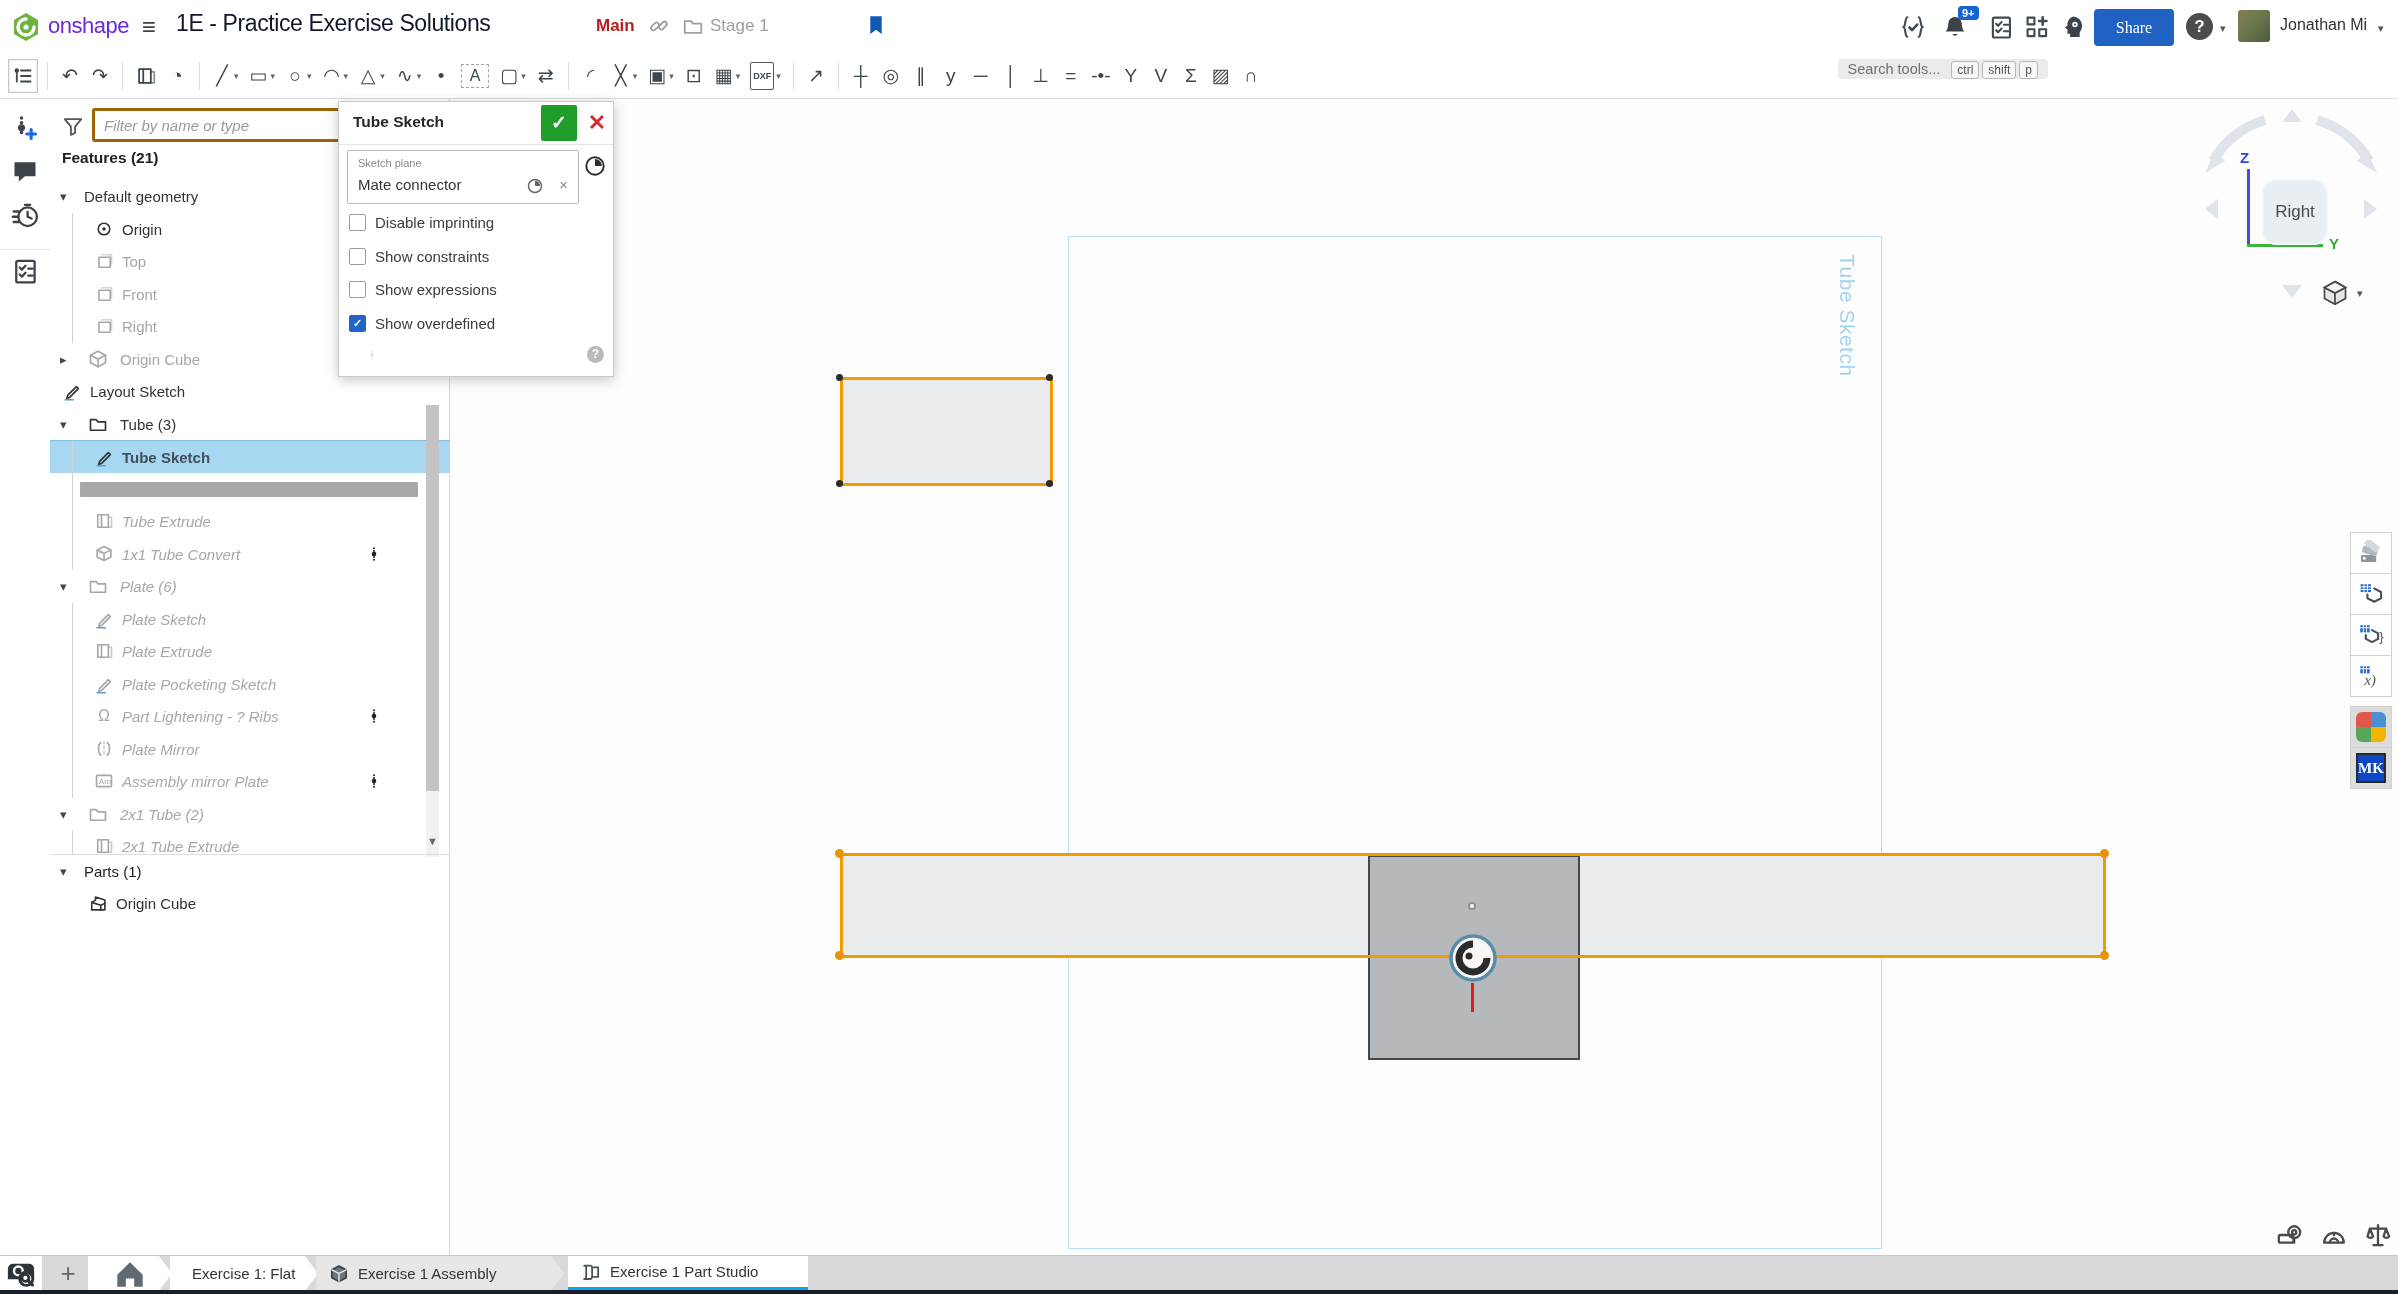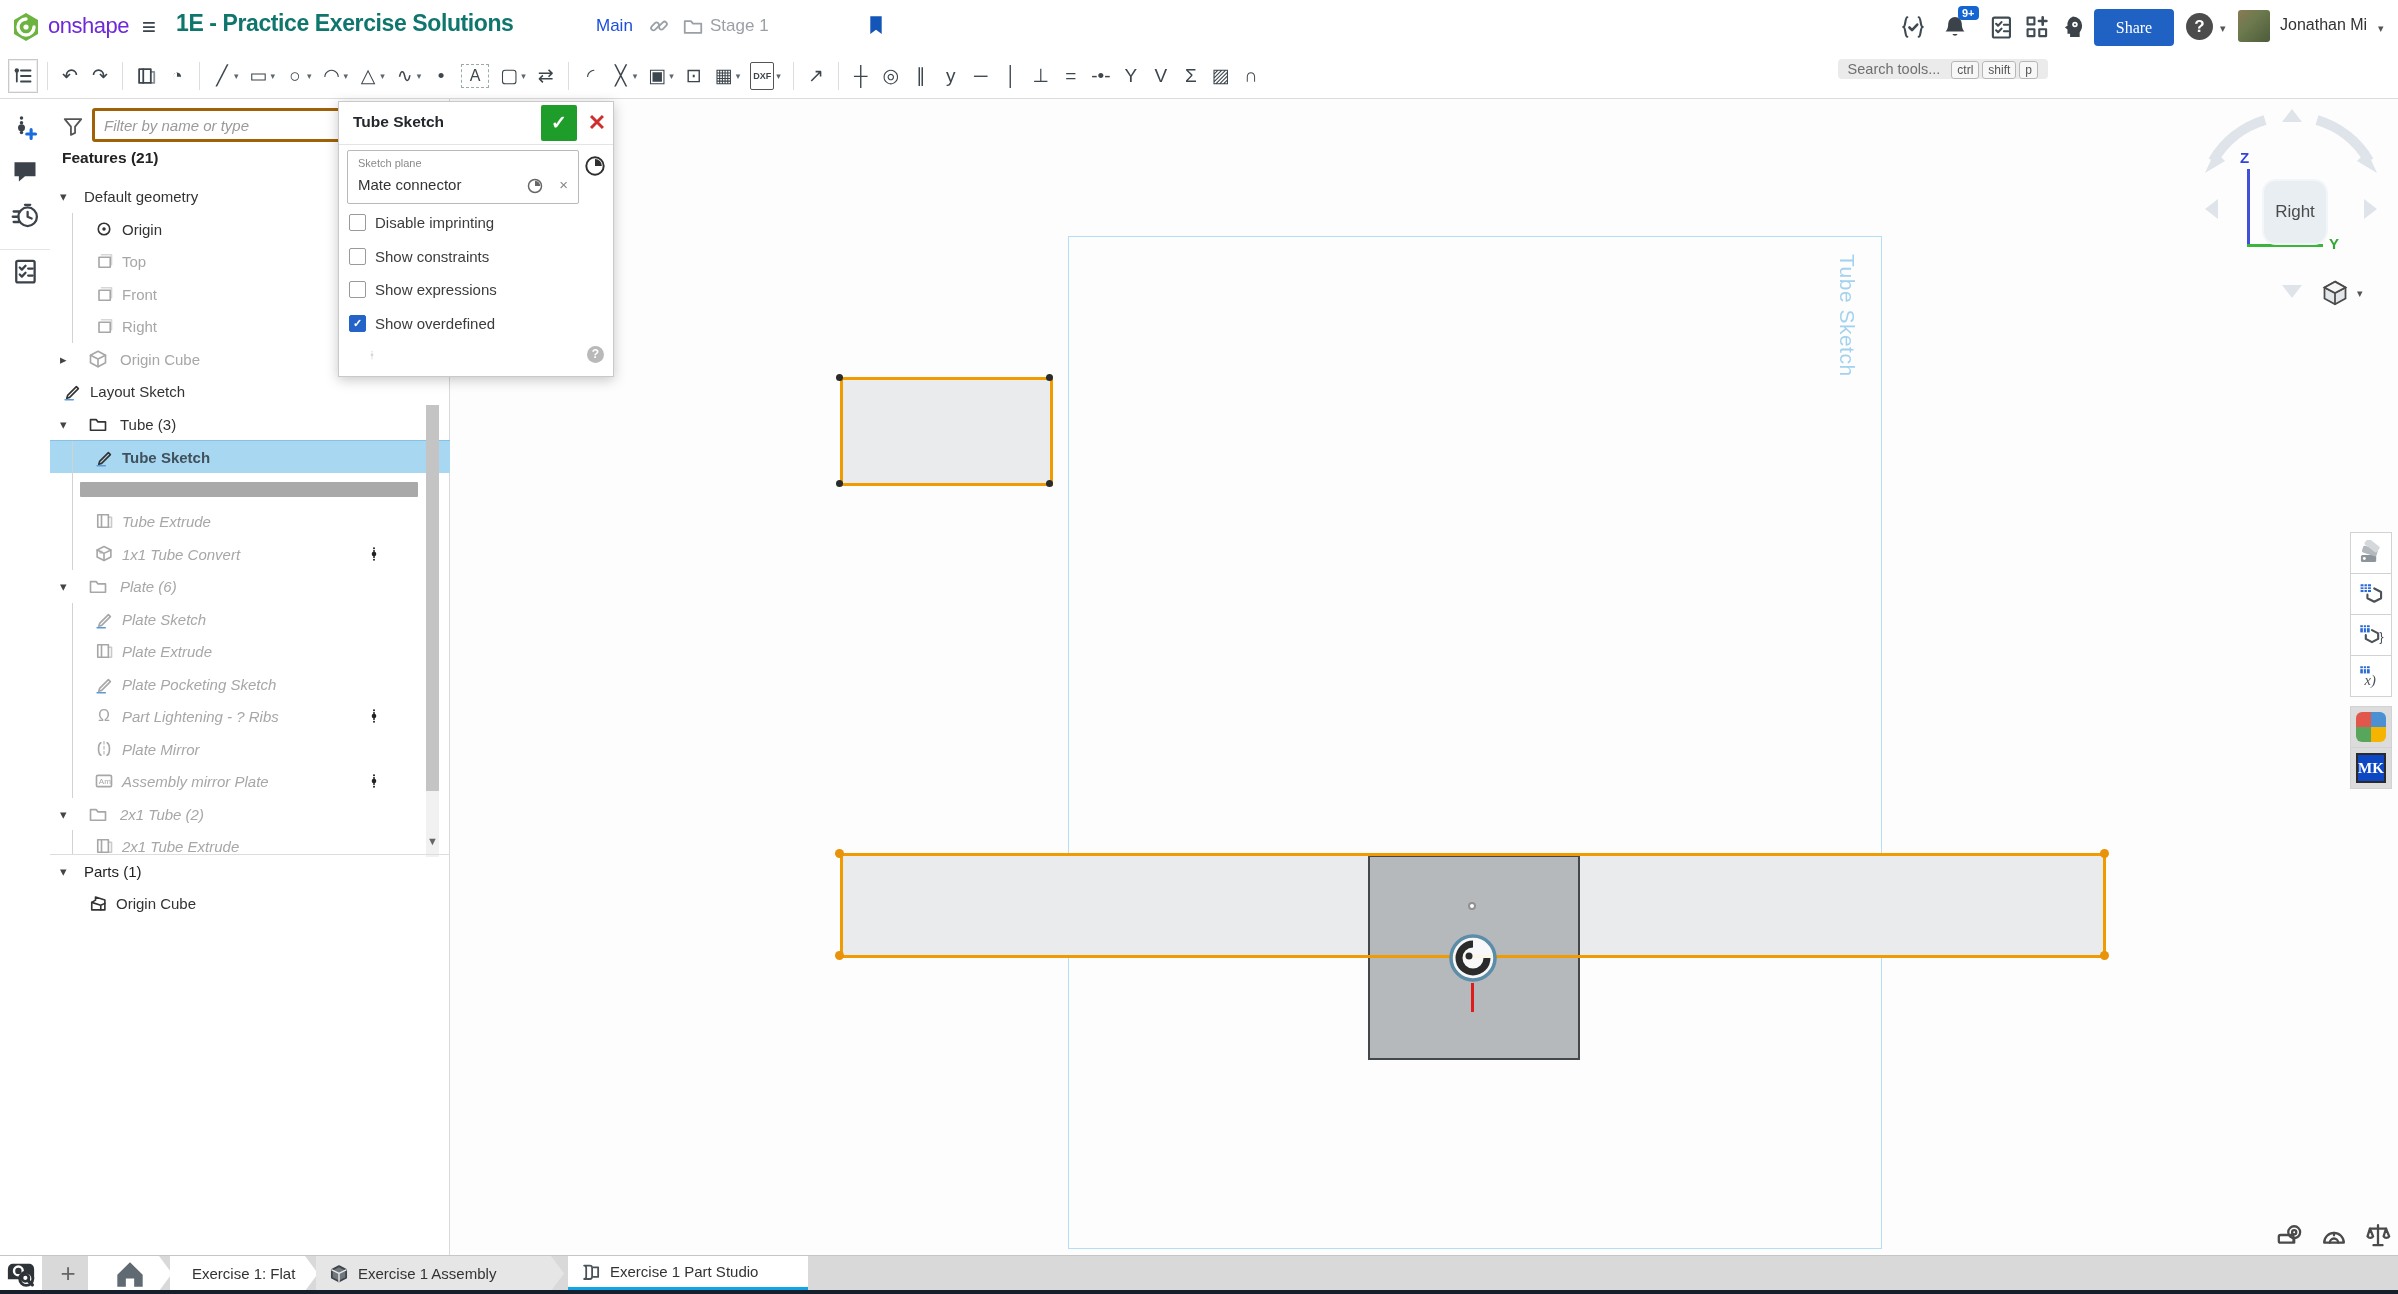--- a/index.html
+++ b/index.html
@@ -2,22 +2,22 @@
 <html><head>
 <meta charset="utf-8">
 <style>
   html,body{margin:0;padding:0;background:#888;}
   #app{position:relative;width:2398px;height:1294px;background:#fff;font-family:"Liberation Sans",sans-serif;overflow:hidden;}
   
   #topbar{position:absolute;left:0;top:0;width:2398px;height:54px;background:#fff;border-bottom:1px solid #ededed;}
   #topbar .logo-mark{position:absolute;left:10px;top:11px;width:32px;height:32px;}
   #topbar .logo-text{position:absolute;left:48px;top:13px;font-size:22px;color:#6d28d9;font-weight:500;letter-spacing:-.5px;}
   #topbar .hamburger{position:absolute;left:142px;top:12px;font-size:24px;color:#39434c;line-height:30px;cursor:pointer;}
-  #topbar .doc-title{position:absolute;left:176px;top:10px;font-size:23px;font-weight:bold;color:#0f766e;letter-spacing:-.4px;white-space:nowrap;}
-  #topbar .branch{position:absolute;left:596px;top:16px;font-size:17px;color:#1d4ed8;}
+  #topbar .doc-title{position:absolute;left:176px;top:10px;font-size:23px;font-weight:normal;color:#0f172a;letter-spacing:-.4px;white-space:nowrap;}
+  #topbar .branch{position:absolute;left:596px;top:16px;font-size:17px;color:#b91c1c;font-weight:bold;}
   #topbar .chain{position:absolute;left:648px;top:15px;width:22px;height:22px;color:#9aa0a5;}
   #topbar .folder-sm{position:absolute;left:682px;top:15px;width:22px;height:22px;color:#9aa0a5;}
   #topbar .version{position:absolute;left:710px;top:16px;font-size:17px;color:#9aa0a5;}
   #topbar .edu{position:absolute;left:864px;top:13px;width:24px;height:24px;}
   .hicon{position:absolute;top:14px;width:26px;height:26px;color:#3f4a52;cursor:pointer;}
   #ic-fsdoc{left:1900px;} #ic-bell{left:1942px;} #ic-tasks{left:1988px;} #ic-gridplus{left:2024px;} #ic-head{left:2060px;}
   .badge{position:absolute;left:1958px;top:6px;background:#1464d2;color:#fff;font-size:11px;font-weight:bold;padding:1px 4px;border-radius:4px;line-height:12px;}
   #share-btn{position:absolute;left:2094px;top:9px;width:80px;height:37px;background:#2061c4;color:#fff;border:none;border-radius:4px;font-size:16px;font-family:Liberation Serif, serif;cursor:pointer;}
   #help-btn{position:absolute;left:2186px;top:13px;width:27px;height:27px;background:#4c4c4c;border-radius:50%;color:#fff;font-weight:bold;font-size:17px;text-align:center;line-height:27px;cursor:pointer;}
   .hcaret{position:absolute;top:22px;font-size:11px;color:#555;}

